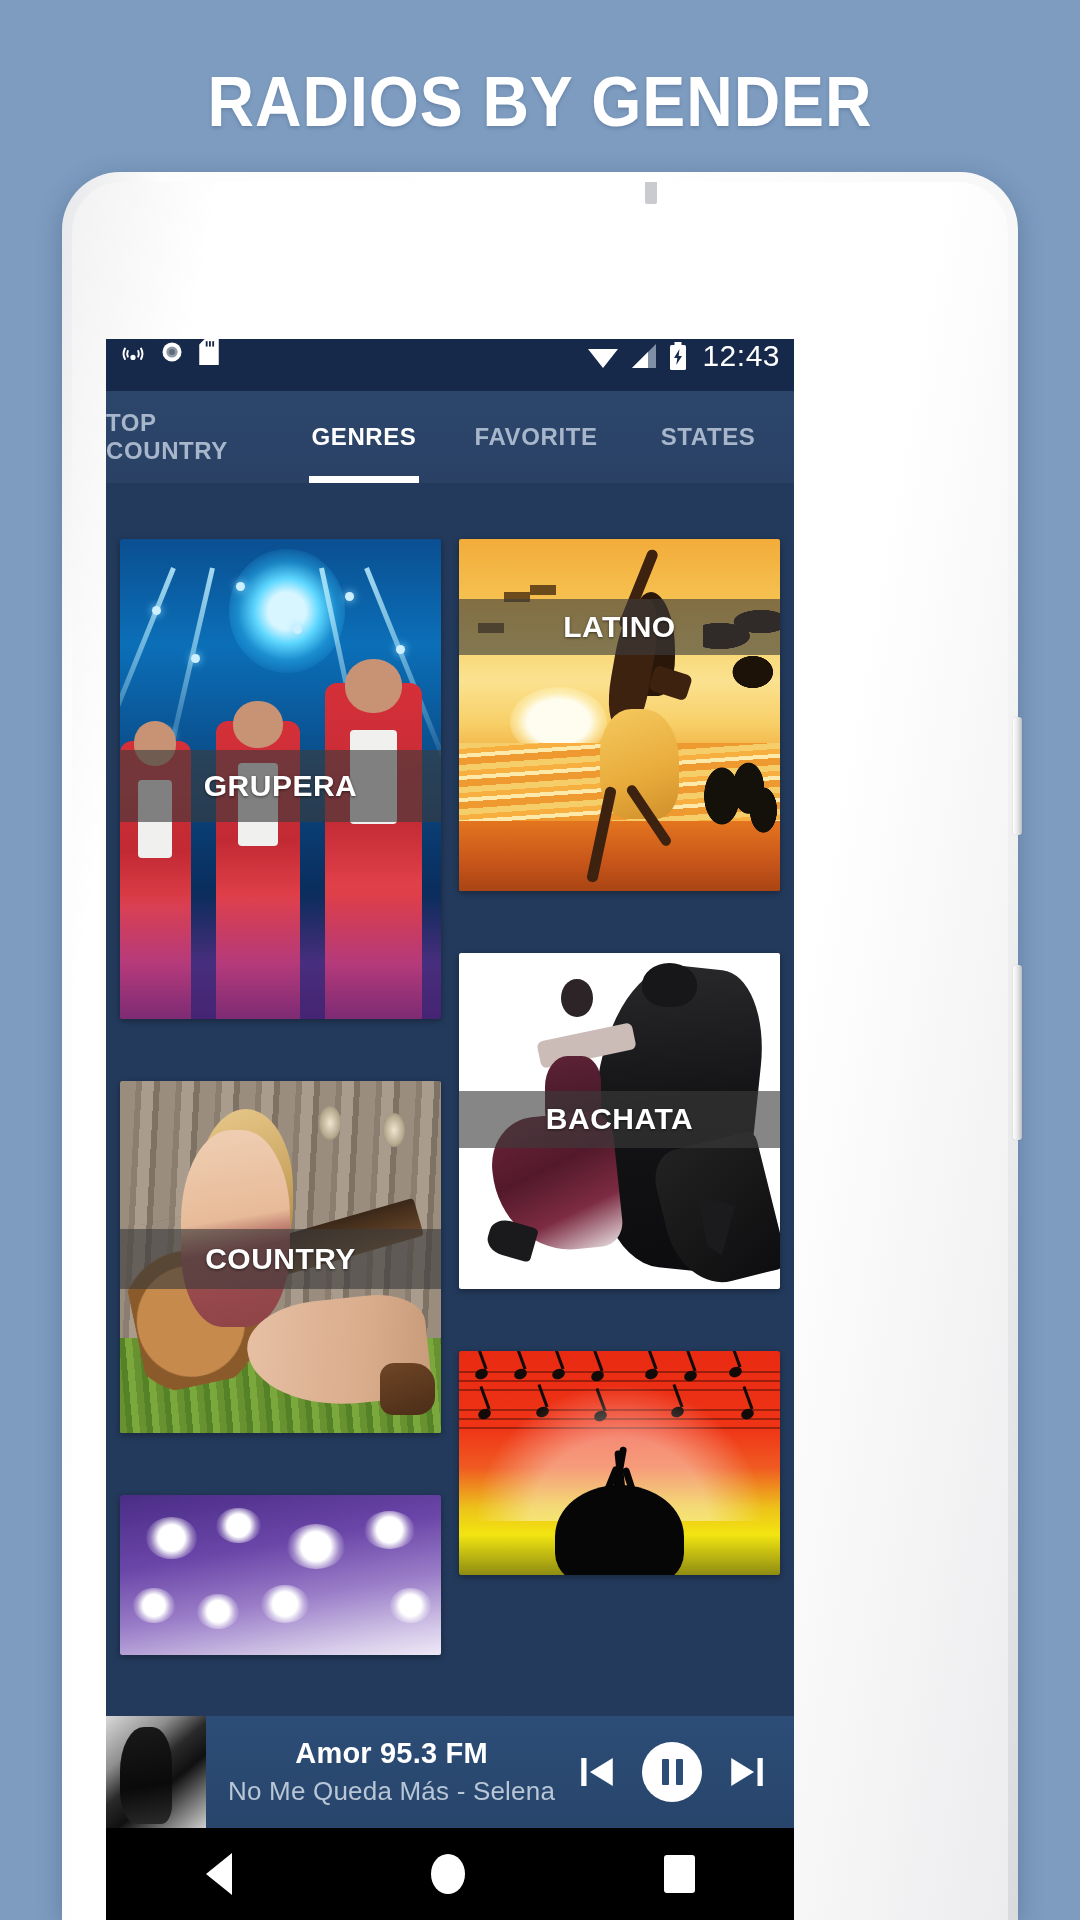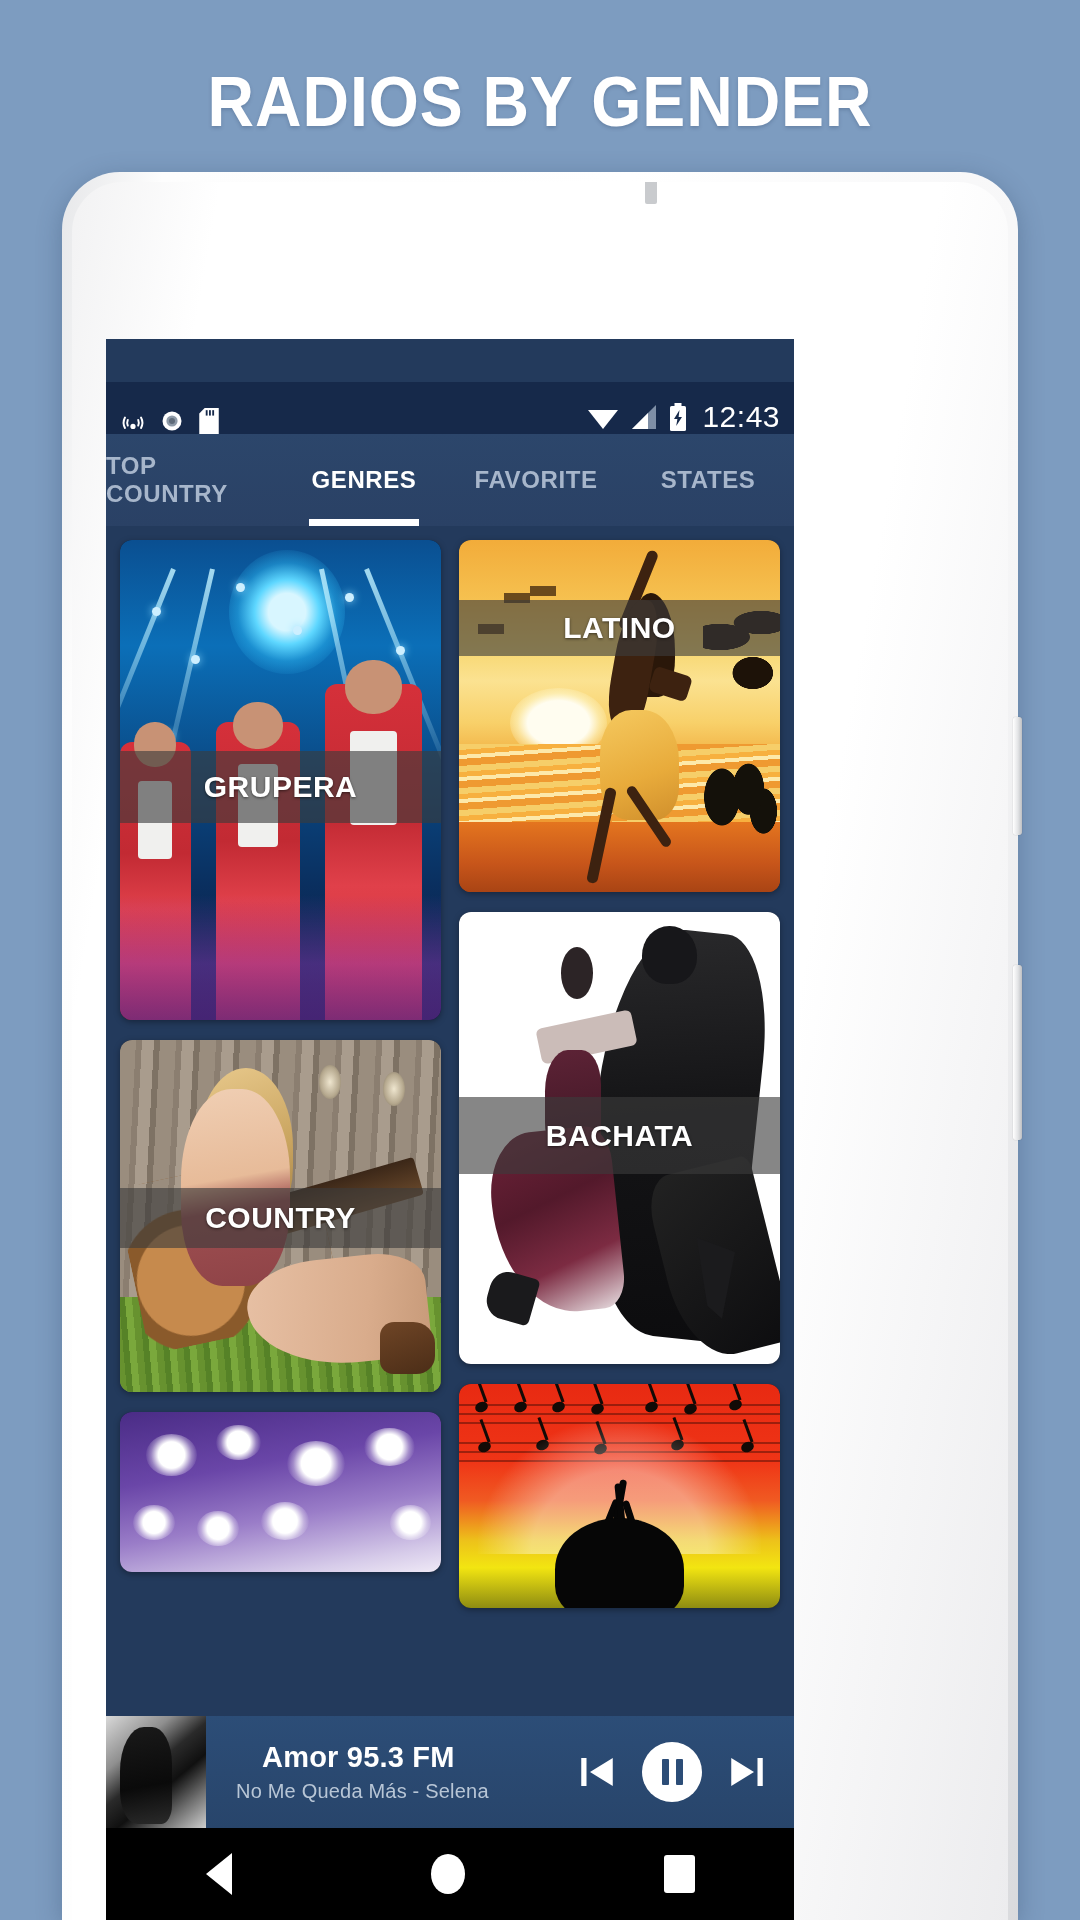--- a/index.html
+++ b/index.html
@@ -104,23 +104,22 @@
     width:688px; height:1581px;
     background:#233a5c;
     overflow:hidden;
   }
 
   
   .statusbar {
     position:relative;
     height:52px;
     background:#16294a;
-    display:flex; align-items:flex-end;
+    display:flex; align-items:flex-start;
     padding:0 14px;
-    margin-top:43px;
   }
   .sb-left { display:flex; align-items:center; gap:14px; }
   .sb-right { margin-left:auto; display:flex; align-items:center; gap:11px; }
   .sb-clock {
     color:#ffffff; font-size:30px; font-weight:normal;
     letter-spacing:.5px; margin-left:4px;
   }
   .ic { display:block; }
 
   
@@ -154,24 +153,25 @@
     position:relative;
     padding:14px 14px 0 14px;
     display:flex;
     gap:18px;
   }
   .col { display:flex; flex-direction:column; gap:20px; width:50%; }
 
   .card {
     position:relative;
     width:100%;
-    border-radius:12px;
+    border-radius:2px;
     overflow:hidden;
     box-shadow:0 2px 6px rgba(0,0,0,.35);
     background:#0f172a;
+    margin-top:42px;
   }
   .card .art { position:absolute; inset:0; }
   .card .label-band {
     position:absolute;
     left:0; right:0;
     background:rgba(60,60,60,.62);
     display:flex; align-items:center; justify-content:center;
   }
   .card .label-band span{
     color:#ffffff;
@@ -499,21 +499,21 @@
     position:absolute; left:14%; top:10%;
     width:52%; height:86%;
     background:linear-gradient(170deg,#1a1a1a 0%,#0a0a0a 60%,#2b2b2b 100%);
     border-radius:46% 38% 20% 34%;
   }
   .player .meta{ padding-left:22px; display:flex; flex-direction:column; gap:6px; }
   .player .title{
     color:#ffffff; font-size:29px; font-weight:bold; letter-spacing:.2px;text-align:center;
   }
   .player .subtitle{
-    color:#b8c6d6; font-size:20px; letter-spacing:.2px;margin-left:8px;
+    color:#b8c6d6; font-size:26px; letter-spacing:.2px;
   }
   .player .controls{
     margin-left:auto; padding-right:26px;
     display:flex; align-items:center; gap:24px;
   }
   .ctrl { cursor:pointer; display:block; }
   .play-btn{
     width:60px; height:60px; border-radius:50%;
     background:#ffffff;
     display:flex; align-items:center; justify-content:center;
@@ -697,21 +697,21 @@
                   <div class="d-skirt"></div>
                   <div class="d-leg"></div>
                   <div class="d-leg2"></div>
                 </div>
               </div>
               <div class="label-band" style="top:17%;height:16%">
                 <span>LATINO</span>
               </div>
             </div>
 
-            <div class="card" style="height:452px">
+            <div class="card" style="height:336px">
               <div class="art art-bachata">
                 <div class="man"></div>
                 <div class="m-head"></div>
                 <div class="m-leg"></div>
                 <div class="woman">
                   <div class="w-head"></div>
                   <div class="w-arm"></div>
                   <div class="w-body"></div>
                   <div class="w-dress"></div>
                   <div class="w-leg"></div>

